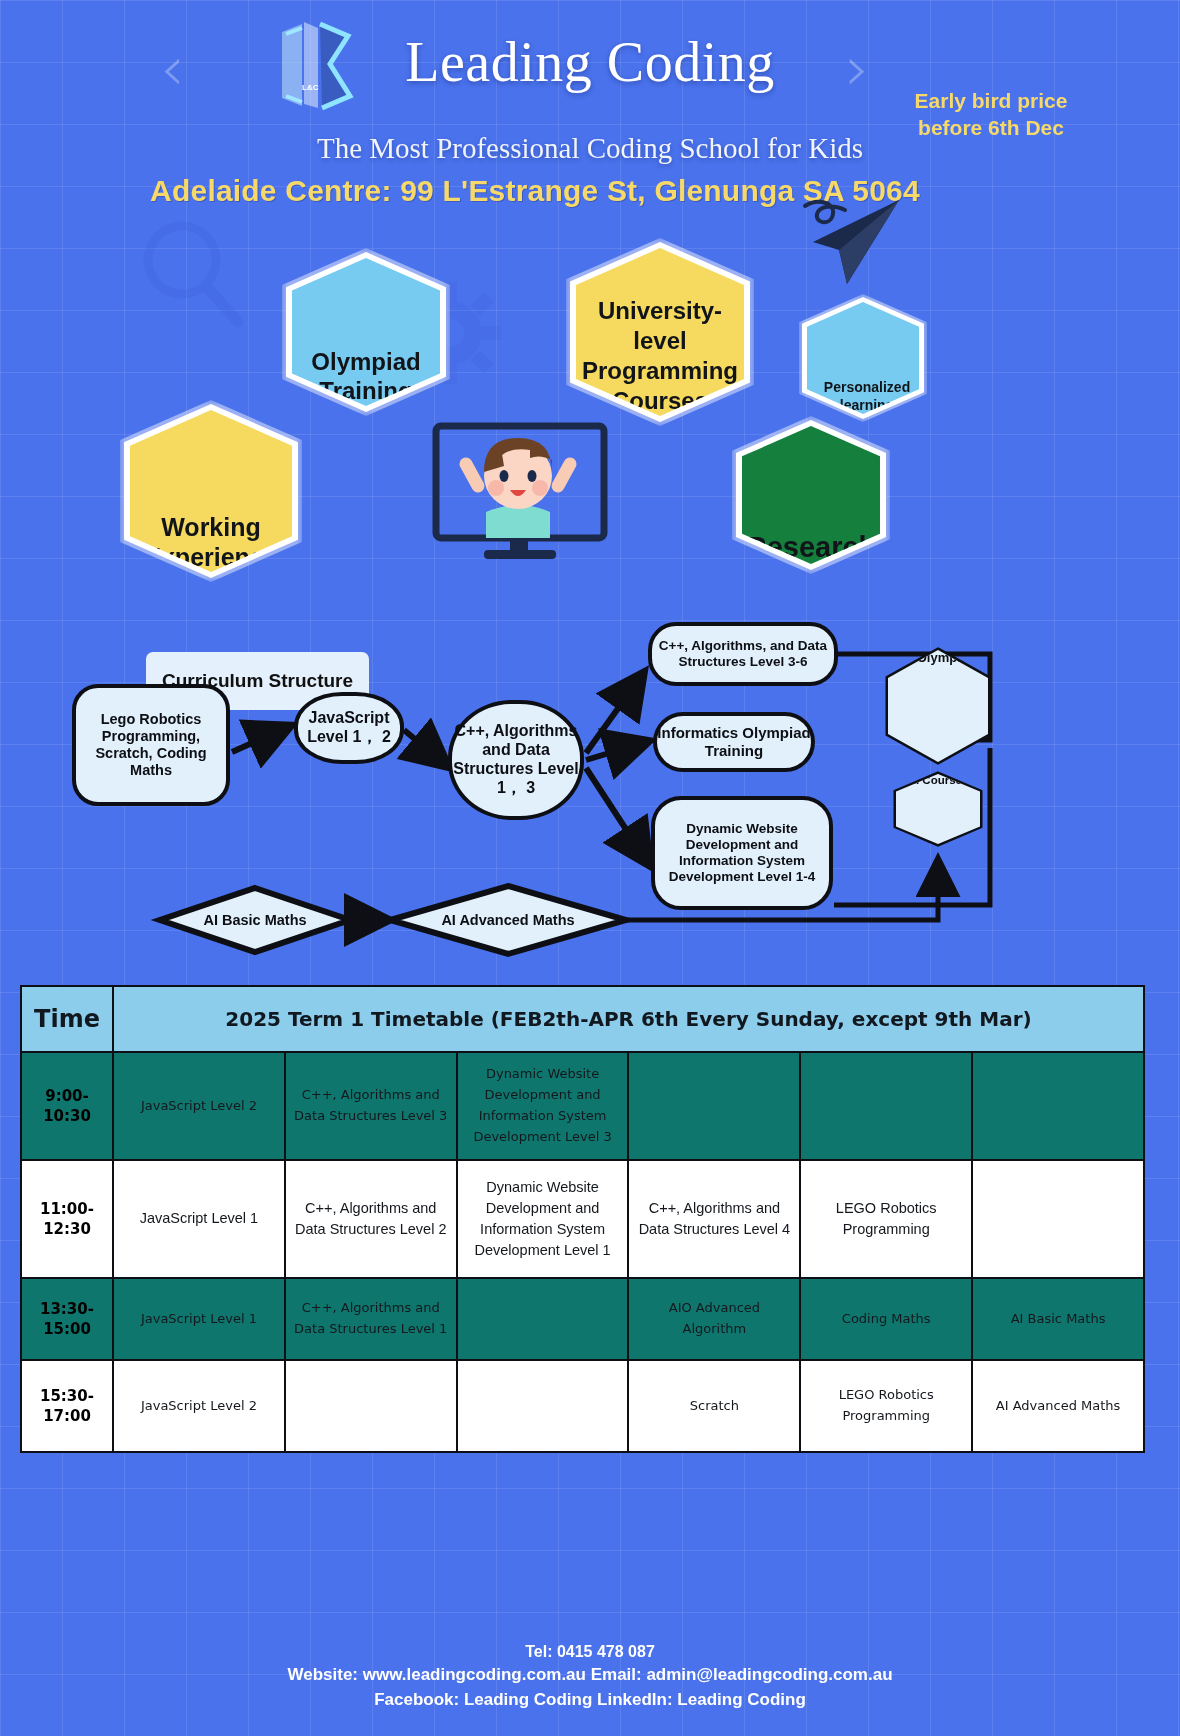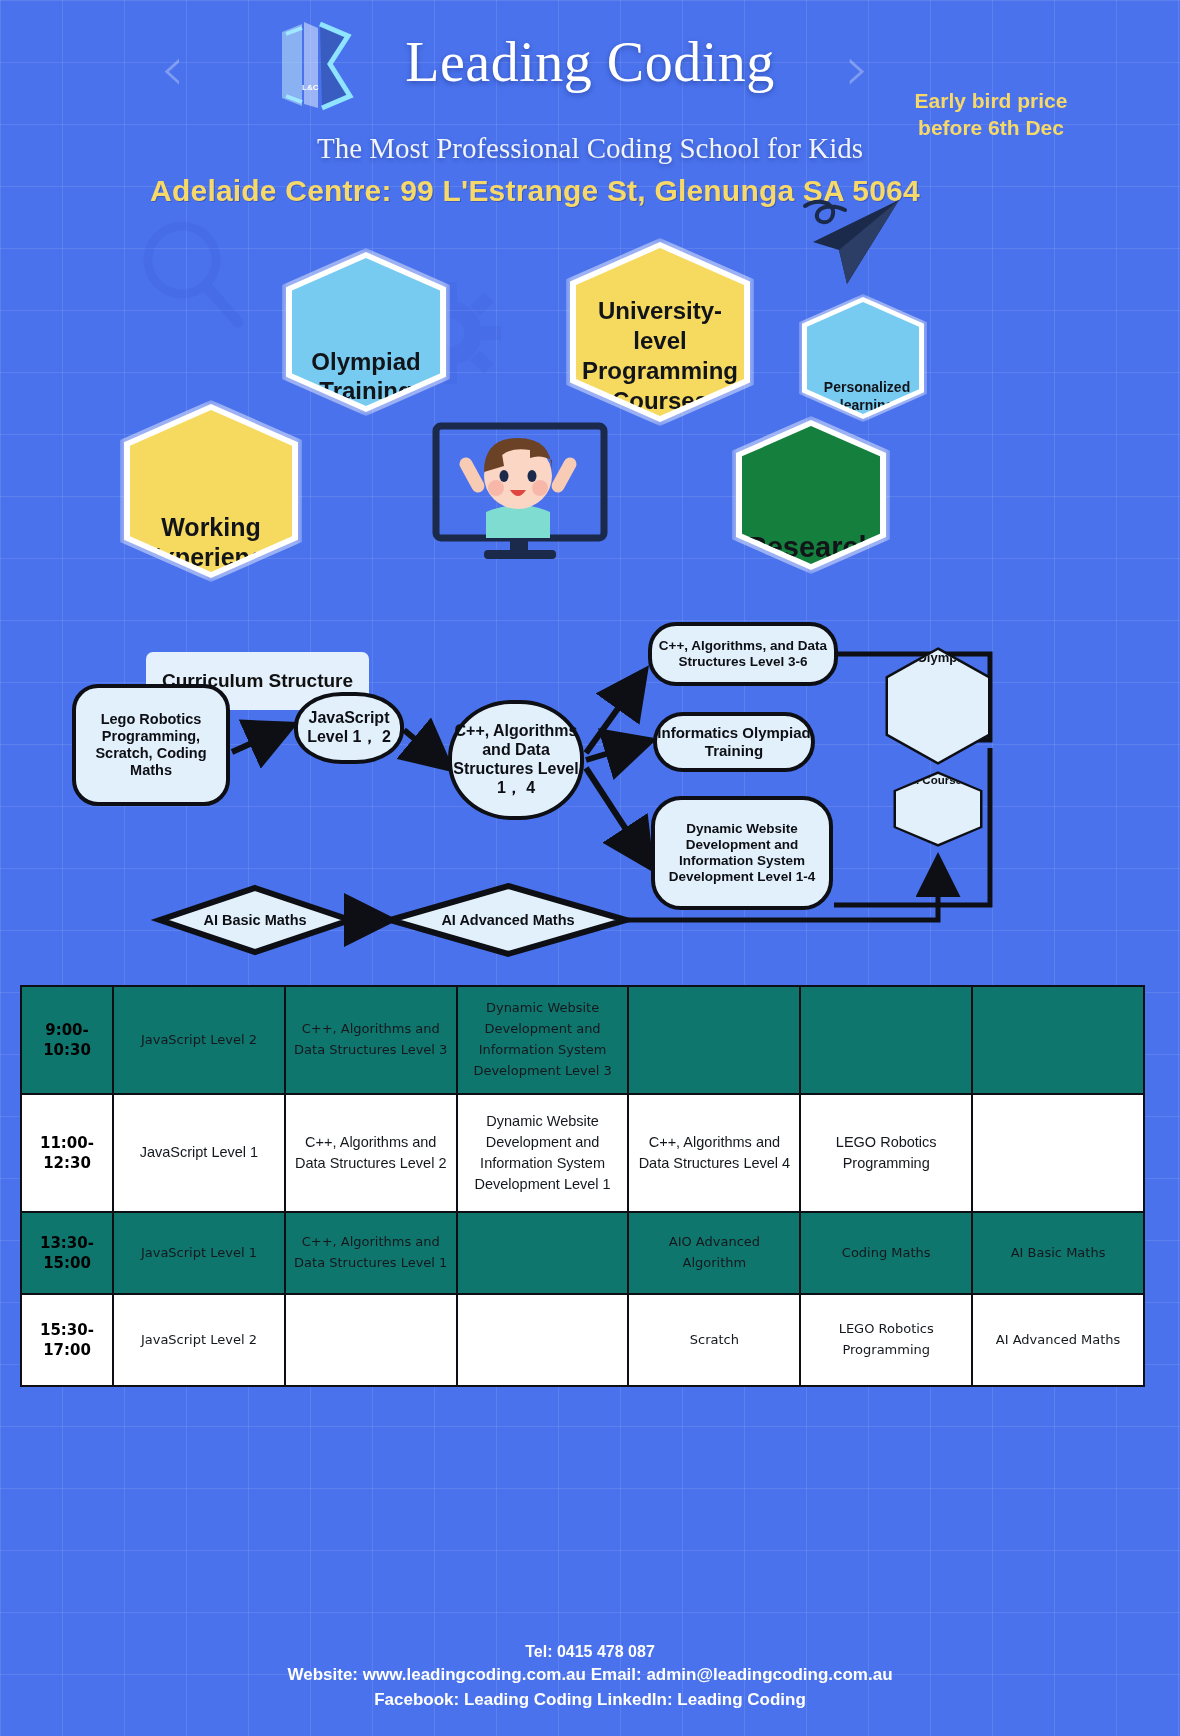--- a/index.html
+++ b/index.html
@@ -293,21 +293,21 @@
   <polygon points="938,174 980,192 980,226 938,244 896,226 896,192" fill="#e2f0fb" stroke="#0d0f14" stroke-width="5"></polygon>
 </svg>
 
 <div class="fnode" id="n-lego">
   <span>Lego Robotics Programming, Scratch, Coding Maths</span>
 </div>
 <div class="fnode" id="n-js">
   <span>JavaScript Level 1， 2</span>
 </div>
 <div class="fnode" id="n-cpp12">
-  <span>C++, Algorithms and Data Structures Level 1， 4</span>
+  <span>C++, Algorithms and Data Structures Level 1， 3</span>
 </div>
 <div class="fnode" id="n-cpp36">
   <span>C++, Algorithms, and Data Structures Level 3-6</span>
 </div>
 <div class="fnode" id="n-info">
   <span>Informatics Olympiad Training</span>
 </div>
 <div class="fnode" id="n-dyn">
   <span>Dynamic Website Development and Information System Development Level 1-4</span>
 </div>
@@ -319,20 +319,24 @@
 </div>
 <div class="diamond" id="n-aibasic">
   <span>AI Basic Maths</span>
 </div>
 <div class="diamond" id="n-aiadv">
   <span>AI Advanced Maths</span>
 </div>
 
 <table id="timetable">
   <tbody id="tt-body">
+      <tr>
+        <td class="tt-head-time">Time</td>
+        <td class="tt-head-title" colspan="6">2025 Term 1 Timetable (FEB2th-APR 6th Every Sunday, except 9th Mar)</td>
+      </tr>
       <tr class="shaded rowA">
         <td class="tt-time">9:00-<br>10:30</td>
         <td class="tt-cell">JavaScript Level 2</td>
         <td class="tt-cell">C++, Algorithms and Data Structures Level 3</td>
         <td class="tt-cell">Dynamic Website Development and Information System Development Level 3</td>
         <td class="tt-cell"></td>
         <td class="tt-cell"></td>
         <td class="tt-cell"></td>
       </tr>
       <tr class="rowB">

